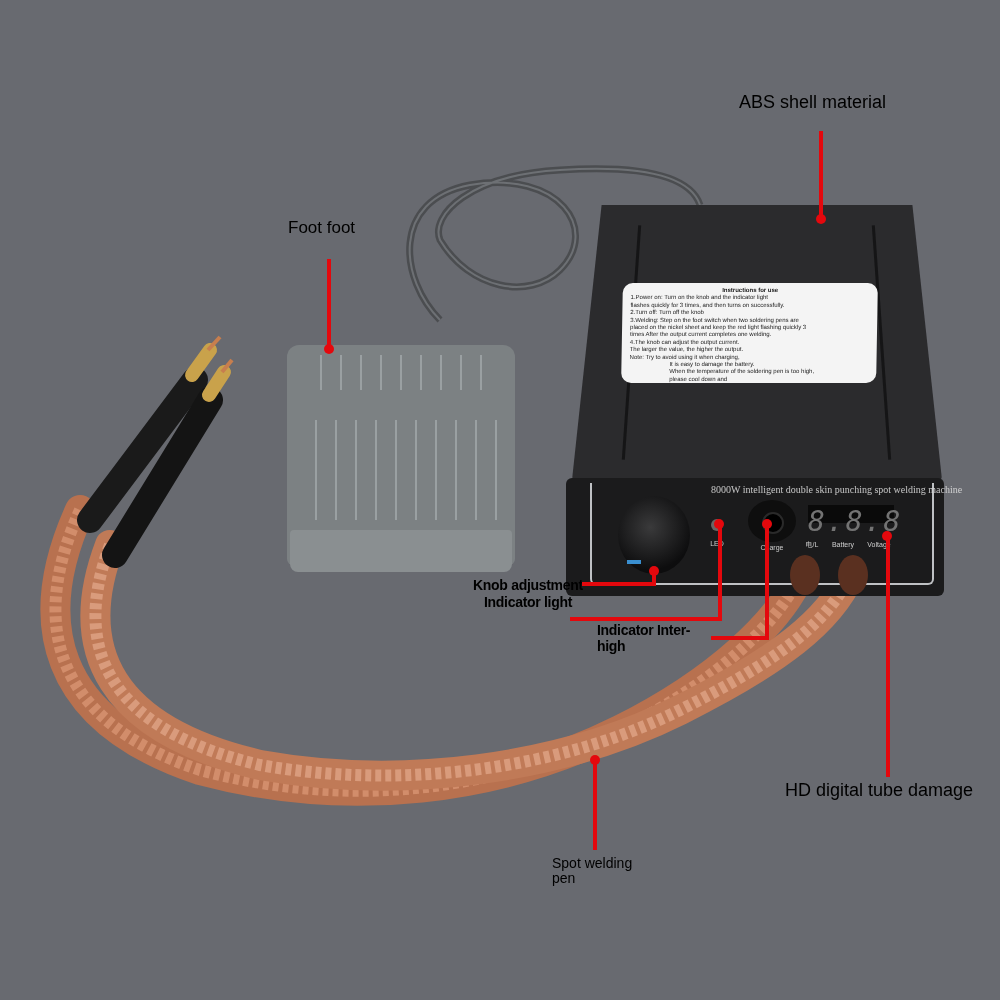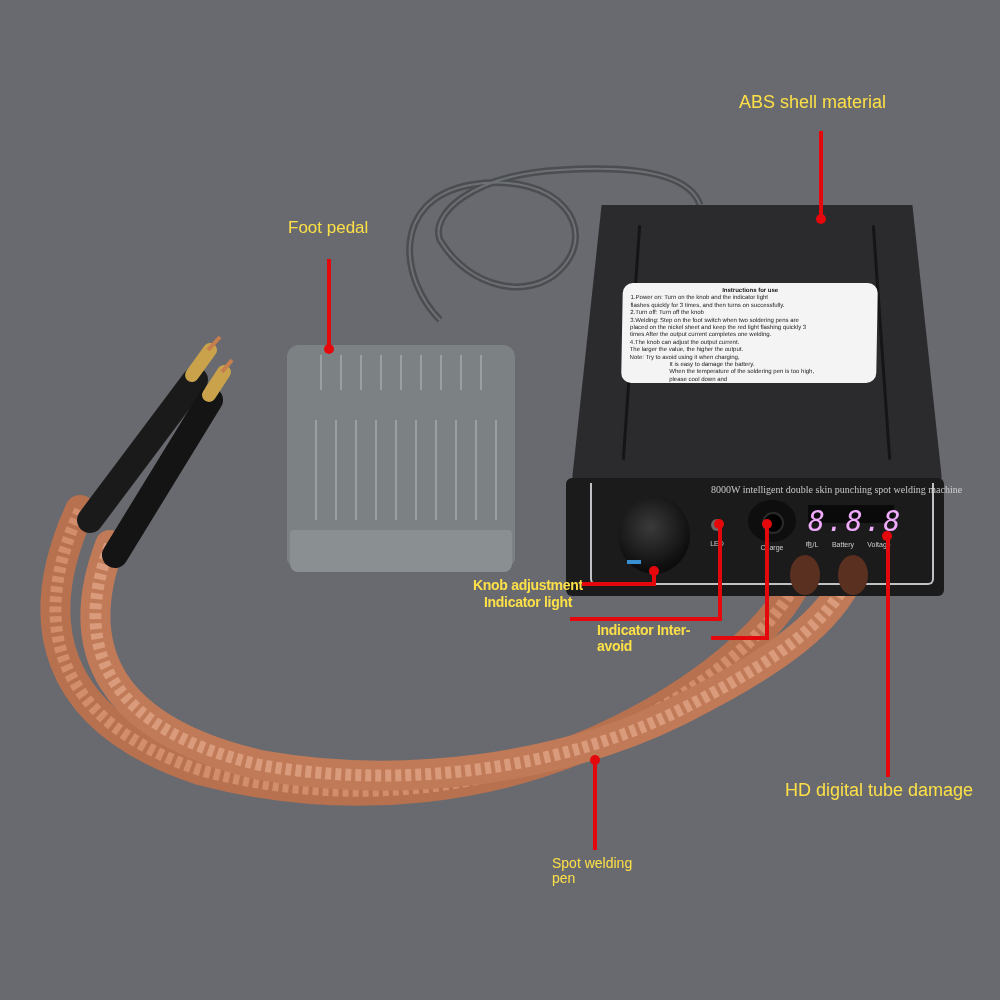--- a/index.html
+++ b/index.html
@@ -1,36 +1,36 @@
 <!DOCTYPE html>
 <html><head>
 <meta charset="utf-8">
 <style>
   html,body{margin:0;padding:0;}
   body{width:1000px;height:1000px;background:#686a70;position:relative;overflow:hidden;font-family:"Liberation Sans",sans-serif;}
-  .label{position:absolute;color:#fde047;font-size:17px;line-height:20px;white-space:nowrap;}
+  .label{position:absolute;color:#000000;font-size:17px;line-height:20px;white-space:nowrap;}
   .label.sm{font-size:14px;line-height:15px;}
   .label.narrow{font-size:14px;letter-spacing:-0.3px;font-weight:bold;}
   .lead{position:absolute;background:#e4080d;}
   .dot{position:absolute;width:10px;height:10px;border-radius:50%;background:#e4080d;}
   
   .device-top{position:absolute;left:572px;top:205px;width:370px;height:275px;background:#2b2b2d;
     clip-path:polygon(8% 0,92% 0,100% 100%,0 100%);border-radius:4px;}
   .groove{position:absolute;width:3px;background:#151516;}
   .sticker{position:absolute;left:622px;top:283px;width:255px;height:100px;background:#f4f4f4;border-radius:10px;
     transform:skewX(-1deg);padding:4px 8px;box-sizing:border-box;font-size:6px;line-height:7.4px;color:#222;font-family:"Liberation Sans",sans-serif;overflow:hidden;}
   .sticker .t{text-align:center;font-weight:bold;}
   .device-front{position:absolute;left:566px;top:478px;width:378px;height:118px;background:#1b1b1c;border-radius:6px;}
   .panel{position:absolute;left:590px;top:483px;width:340px;height:100px;border:2px solid #bfc1c4;border-top:none;border-radius:0 0 6px 6px;}
   .knob{position:absolute;left:618px;top:496px;width:72px;height:78px;border-radius:50%;background:radial-gradient(circle at 45% 40%,#3a3a3b,#0d0d0e 70%);}
   .knob-mark{position:absolute;left:627px;top:560px;width:14px;height:4px;background:#3a8fd0;}
   .led{position:absolute;left:711px;top:519px;width:12px;height:12px;border-radius:50%;background:#6b6565;}
   .jack{position:absolute;left:748px;top:500px;width:48px;height:42px;border-radius:50%;background:#0e0e0e;}
   .jack-hole{position:absolute;left:762px;top:512px;width:18px;height:18px;border-radius:50%;background:#000;border:2px solid #2a2a2a;}
-  .display{position:absolute;left:808px;top:505px;width:86px;height:18px;background:#0a0a0a;color:#f0abfc;
+  .display{position:absolute;left:808px;top:505px;width:86px;height:18px;background:#0a0a0a;color:#737373;
     font-family:"DejaVu Sans Mono",monospace;font-size:28px;line-height:34px;text-align:center;font-style:italic;letter-spacing:2px;}
   .panel-txt{position:absolute;color:#cfcfcf;font-size:7px;line-height:8px;text-align:center;}
   .cable-port{position:absolute;width:30px;height:40px;border-radius:50%;background:#5a3020;}
   
   .pedal{position:absolute;left:287px;top:345px;width:228px;height:220px;background:#7c8183;border-radius:12px 12px 6px 6px;}
   .pedal-base{position:absolute;left:290px;top:530px;width:222px;height:42px;background:#8a8f91;border-radius:4px 4px 8px 8px;}
   .rib{position:absolute;width:2px;background:#9aa0a2;}
   svg.wires{position:absolute;left:0;top:0;}
   .watermark{position:absolute;left:711px;top:484px;color:#e0e0e0;font-size:10px;line-height:12px;white-space:nowrap;opacity:.85;font-family:Liberation Serif, serif;}
 </style>
@@ -112,36 +112,36 @@
 <div class="panel-txt" style="left:800px;top:541px;width:24px">电/L</div>
 <div class="panel-txt" style="left:826px;top:541px;width:34px">Battery</div>
 <div class="panel-txt" style="left:862px;top:541px;width:34px">Voltage</div>
 <div class="cable-port" style="left:790px;top:555px"></div>
 <div class="cable-port" style="left:838px;top:555px"></div>
 
 <div class="label" style="left:739px;top:92px;font-size:18px">ABS shell material</div>
 <div class="lead" style="left:819px;top:131px;width:4px;height:88px"></div>
 <div class="dot" style="left:816px;top:214px"></div>
 
-<div class="label" style="left:288px;top:218px">Foot pedal</div>
+<div class="label" style="left:288px;top:218px">Foot foot</div>
 <div class="lead" style="left:327px;top:259px;width:4px;height:90px"></div>
 <div class="dot" style="left:324px;top:344px"></div>
 
 <div class="label narrow" style="left:473px;top:575px">Knob adjustment</div>
 <div class="lead" style="left:582px;top:582px;width:74px;height:4px"></div>
 <div class="lead" style="left:652px;top:571px;width:4px;height:15px"></div>
 <div class="dot" style="left:649px;top:566px"></div>
 
 <div class="label narrow" style="left:484px;top:592px">Indicator light</div>
 <div class="lead" style="left:570px;top:617px;width:152px;height:4px"></div>
 <div class="lead" style="left:718px;top:525px;width:4px;height:96px"></div>
 <div class="dot" style="left:714px;top:519px"></div>
 
 <div class="label narrow" style="left:597px;top:620px">Indicator Inter-</div>
-<div class="label narrow" style="left:597px;top:636px">avoid</div>
+<div class="label narrow" style="left:597px;top:636px">high</div>
 <div class="lead" style="left:711px;top:636px;width:58px;height:4px"></div>
 <div class="lead" style="left:765px;top:524px;width:4px;height:116px"></div>
 <div class="dot" style="left:762px;top:519px"></div>
 
 <div class="label" style="left:785px;top:780px;font-size:18px">HD digital tube damage</div>
 <div class="lead" style="left:886px;top:537px;width:4px;height:240px"></div>
 <div class="dot" style="left:882px;top:531px"></div>
 
 <div class="label sm" style="left:552px;top:856px">Spot welding</div>
 <div class="label sm" style="left:552px;top:871px">pen</div>

